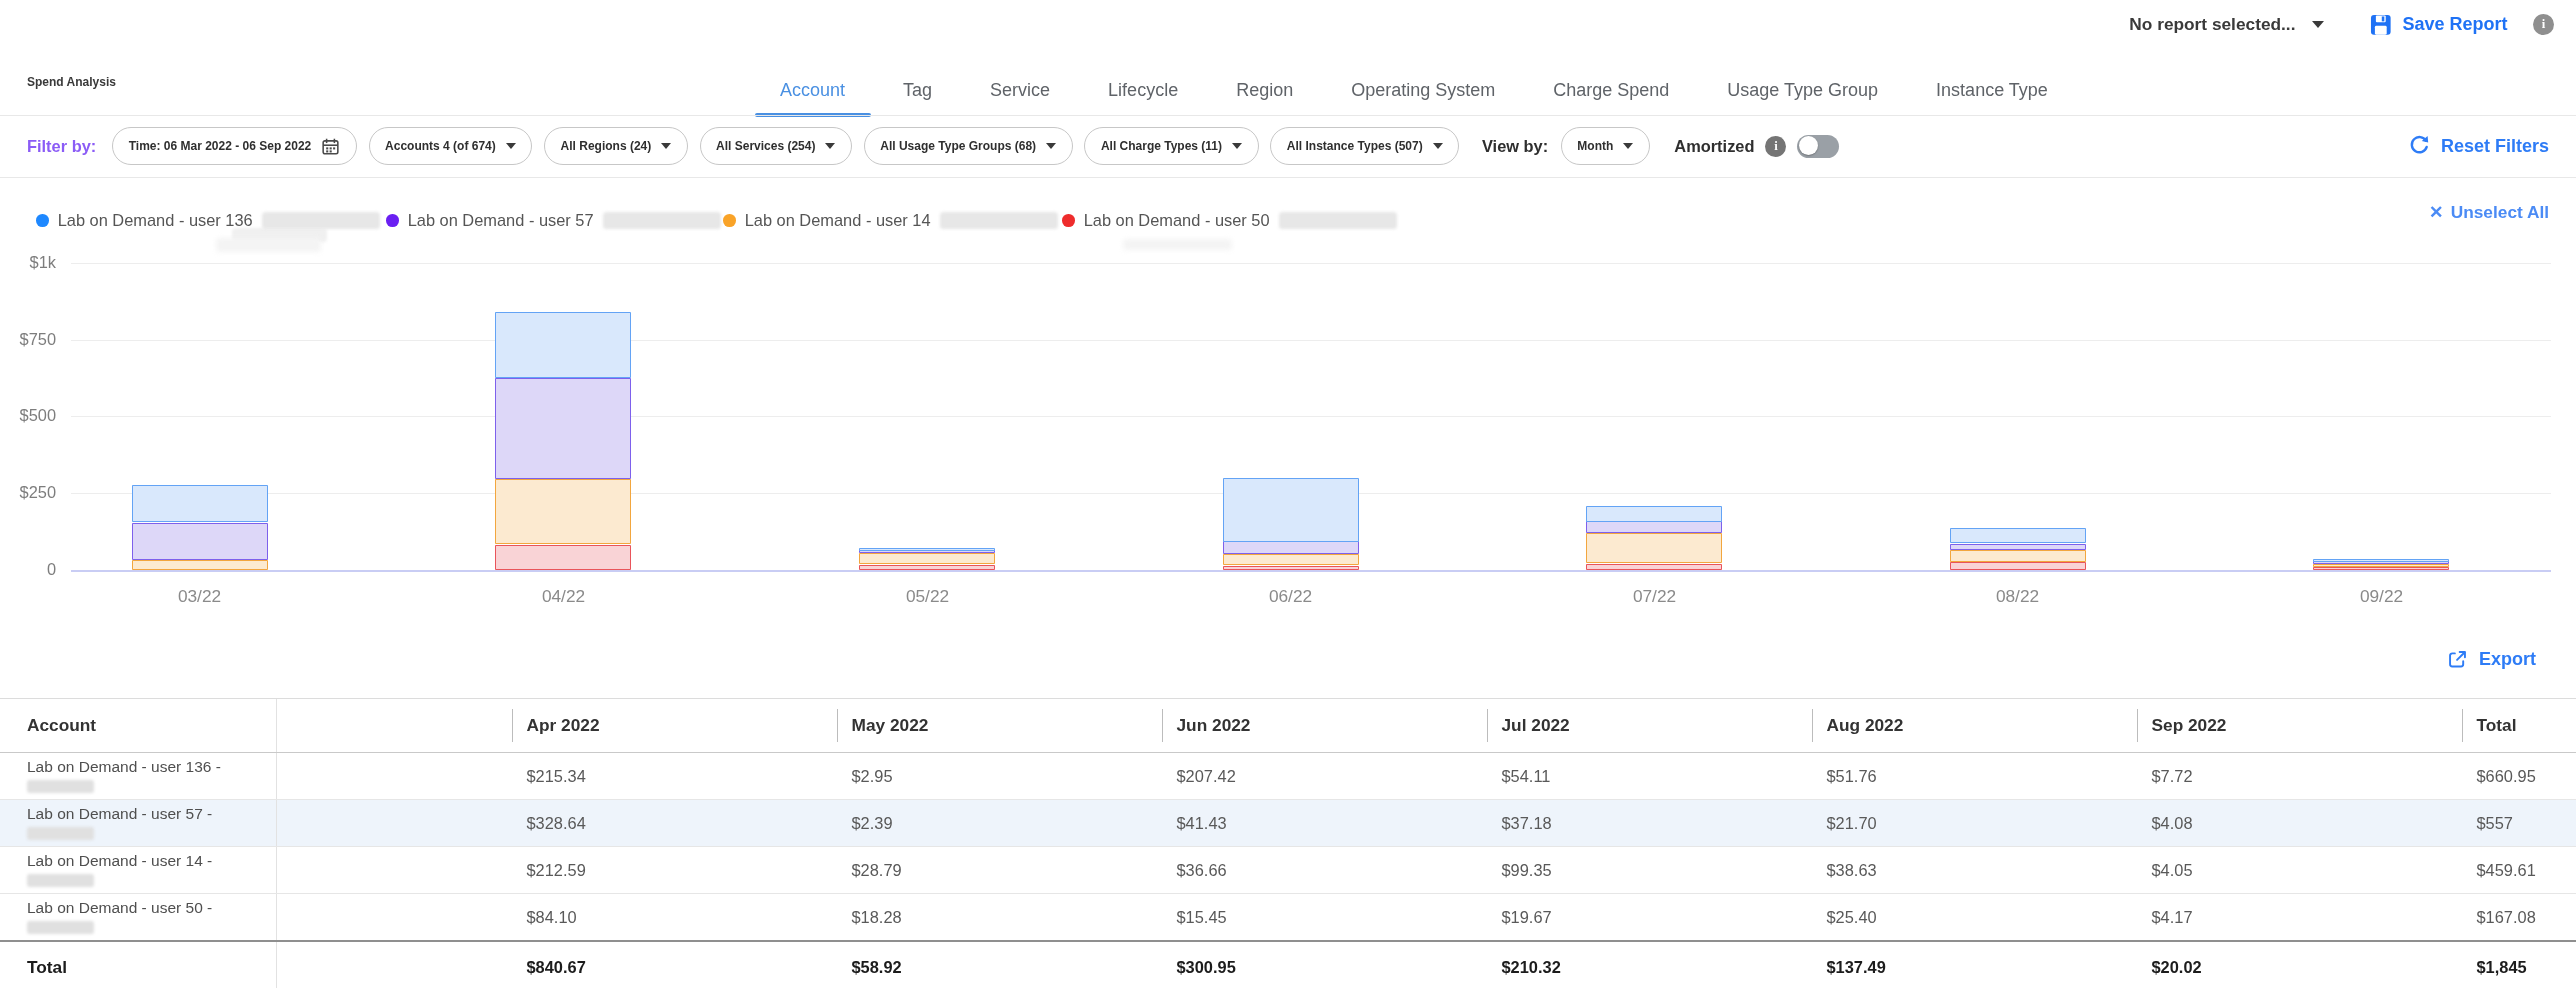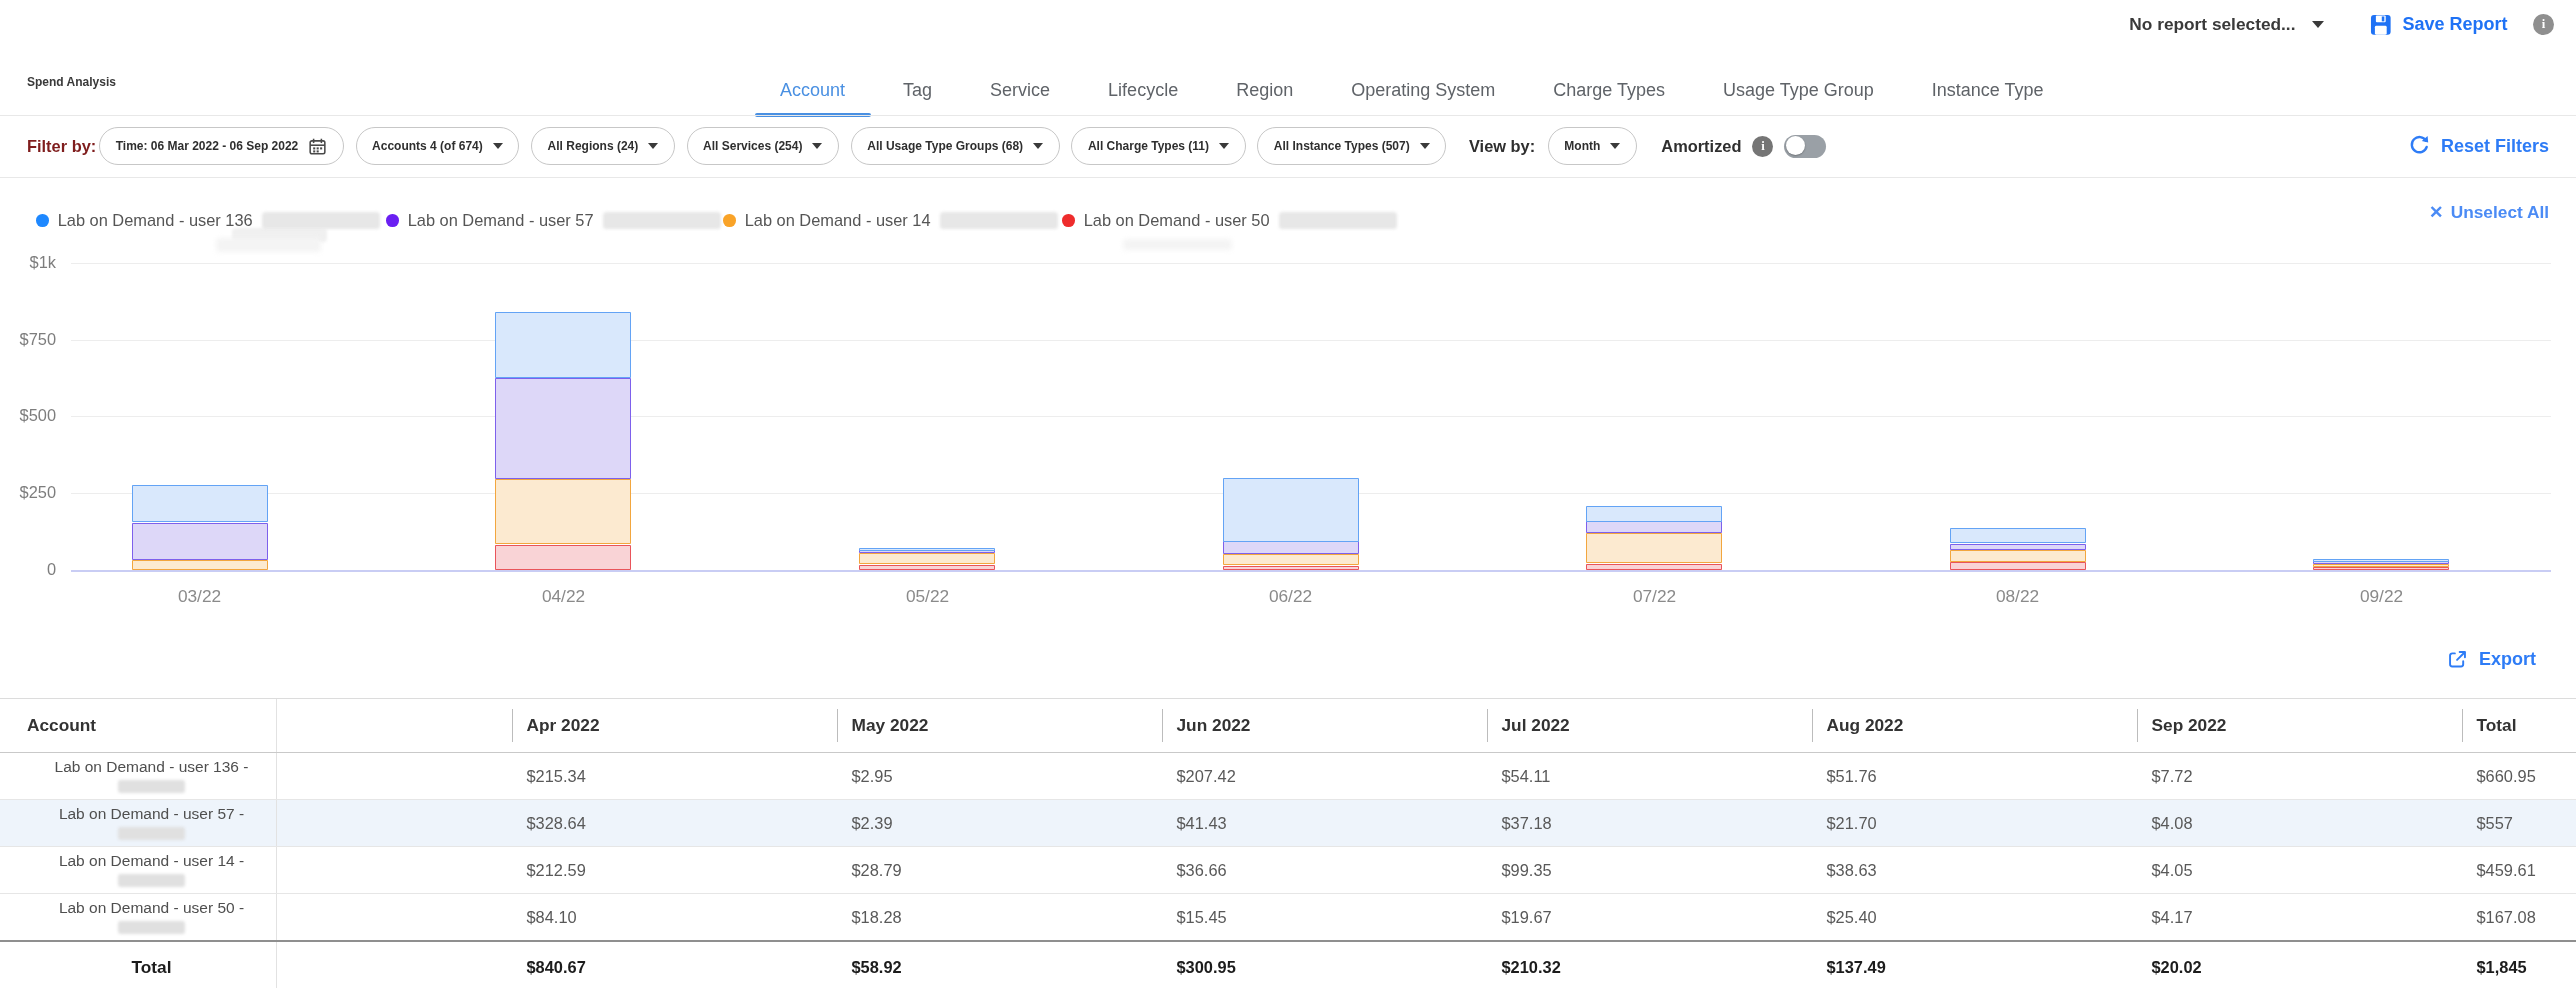--- a/index.html
+++ b/index.html
@@ -23,21 +23,21 @@
   .tab-bar{position:absolute;left:780px;top:80px;display:flex;gap:58px;}
   .tab{font-size:18px;color:#5f6368;position:relative;cursor:pointer;white-space:nowrap;}
   .tab.active{color:#4a90e2;}
   .tab.active::after{content:"";position:absolute;left:-25.5px;right:-25.5px;top:33px;height:3.6px;
         border-radius:2.7px;background:#4a90e2;}
   .tabs-divider{position:absolute;top:115px;left:0;width:2576px;height:0.9px;background:#e8e8e8;}
 
   
   .filter-bar{position:absolute;top:115px;left:0;width:2576px;height:63px;box-sizing:border-box;
         border-bottom:0.9px solid #e8e8e8;display:flex;align-items:center;padding-left:27px;}
-  .fb-label{font-size:16.4px;font-weight:700;color:#7f1d1d;margin-right:3px;}
+  .fb-label{font-size:16.4px;font-weight:700;color:#8b5cf6;margin-right:16px;}
   .pill{display:inline-flex;align-items:center;gap:10px;height:38px;padding:0 15.5px;background:#fff;
         border:1.4px solid #c7c7c7;border-radius:20px;font-size:12px;font-weight:700;color:#2f2f2f;
         box-sizing:border-box;margin-right:11.8px;cursor:pointer;white-space:nowrap;}
   .pill .chev{border-left-width:5.5px;border-right-width:5.5px;border-top-width:6.4px;}
   .dropdown-row{display:flex;align-items:center;}
   .viewby-label{font-size:16.4px;font-weight:700;color:#2f2f2f;margin:0 12.7px 0 11px;}
   .amortized-label{font-size:16.4px;font-weight:700;color:#2f2f2f;margin:0 11px 0 12.7px;}
   .toggle{position:relative;width:42px;height:23px;border-radius:11.8px;background:#9aa0a6;
         margin-left:11px;cursor:pointer;flex:none;}
   .toggle .knob{position:absolute;left:1.8px;top:1.8px;width:19px;height:19px;border-radius:50%;
@@ -81,21 +81,21 @@
   .tbody-border{border-top:0.9px solid #e6e6e6;}
   .hl{background:#eef4fb;}
   .tfoot{height:50px;border-top:2.7px double #8f8f8f;border-bottom:0.9px solid #dcdcdc;}
   .tcell{display:flex;align-items:center;font-size:16.4px;color:#595959;padding-left:14.5px;
         box-sizing:border-box;min-width:0;}
   .spacer{padding:0;}
   .th-account{font-weight:700;font-size:17.3px;color:#333;}
   .th-account,.td-account{padding-left:27px;border-right:0.9px solid #e2e2e2;}
   .th-month{font-weight:700;font-size:17.3px;color:#333;position:relative;}
   .th-month::before{content:"";position:absolute;left:0;top:10px;width:0.9px;height:33px;background:#bcbcbc;}
-  .td-account{flex-direction:column;align-items:center;justify-content:center;gap:4.5px;}
+  .td-account{flex-direction:column;align-items:flex-start;justify-content:center;gap:4.5px;}
   .acc-label{font-size:15.5px;color:#4f4f4f;line-height:16.4px;white-space:nowrap;}
   .acc-redact{width:67px;height:12.7px;background:#e0e0e0;filter:blur(1.4px);border-radius:2.7px;}
   .total-label{font-weight:700;font-size:17.3px;color:#1c1c1c;}
   .td-total{font-weight:700;color:#1c1c1c;}
 </style>
 </head>
 <body>
 
 <div class="page">
 
@@ -117,21 +117,21 @@
   </div>
 
   <div class="page-title">Spend Analysis</div>
   <div class="tab-bar">
       <div class="tab active">Account</div>
       <div class="tab">Tag</div>
       <div class="tab">Service</div>
       <div class="tab">Lifecycle</div>
       <div class="tab">Region</div>
       <div class="tab">Operating System</div>
-      <div class="tab">Charge Types</div>
+      <div class="tab">Charge Spend</div>
       <div class="tab">Usage Type Group</div>
       <div class="tab">Instance Type</div>
     </div>
   <div class="tabs-divider"></div>
 
   <div class="filter-bar">
     <span class="fb-label">Filter by:</span>
     <div class="pill">
       <span>Time: 06 Mar 2022 - 06 Sep 2022</span>
       <svg width="19" height="19" viewBox="0 0 22 22" fill="none">

